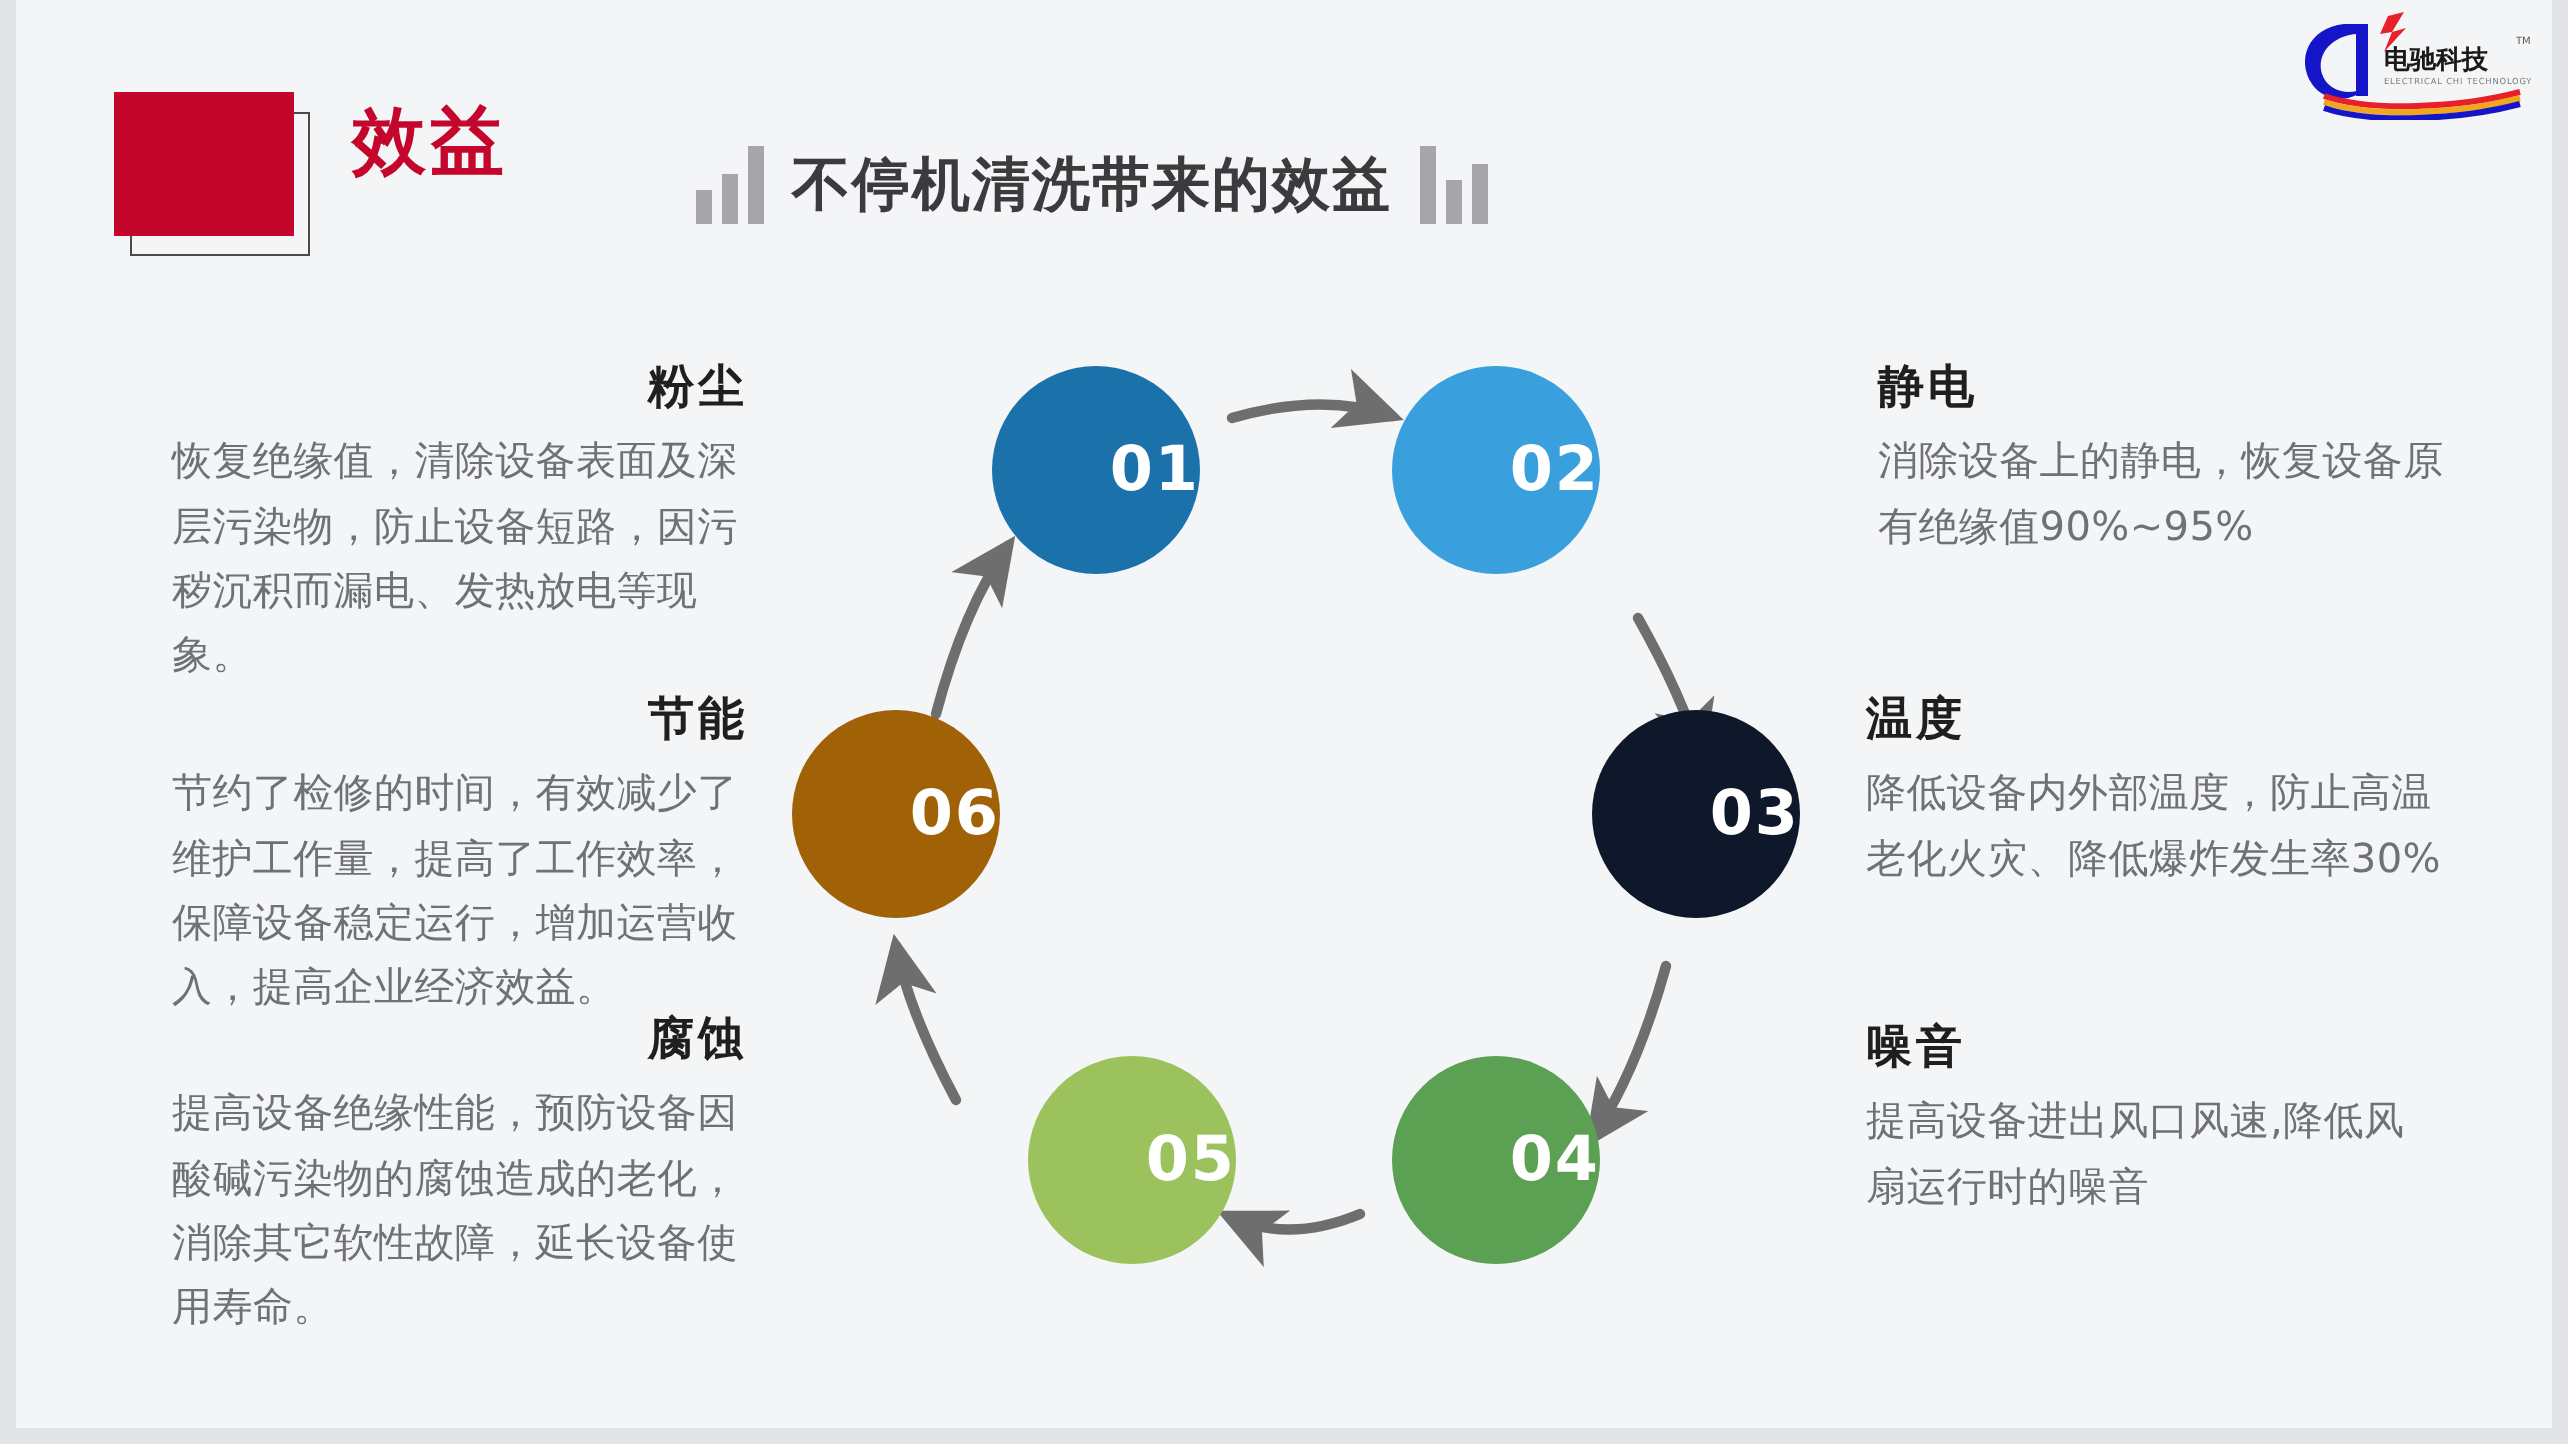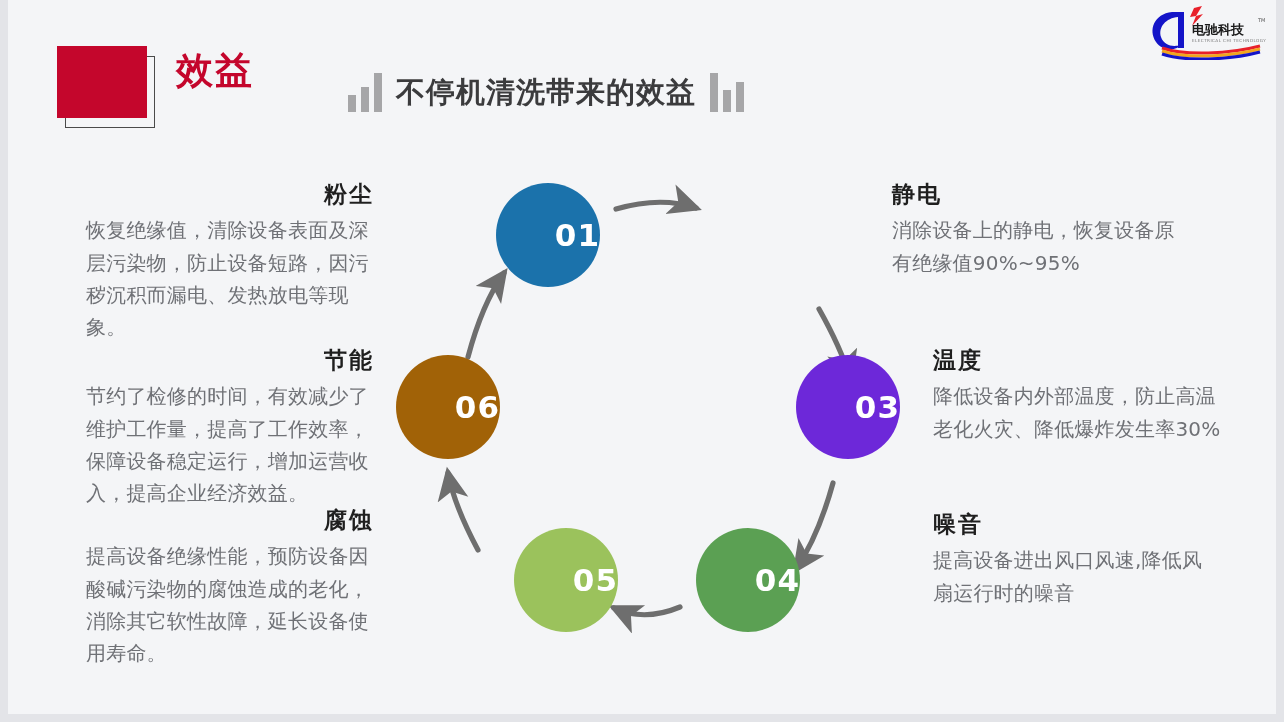--- a/index.html
+++ b/index.html
@@ -121,21 +121,21 @@
     line-height: 1.62;
     letter-spacing: 0.2px;
   }
   .block.left { text-align: left; }
   .block.left h3 { text-align: right; }
   .block.right { text-align: left; }
 
   .b-dust     { left: 78px;  top: 182px; }
   .b-energy   { left: 78px;  top: 348px; }
   .b-corrode  { left: 78px;  top: 508px; }
-  .b-static   { left: 884px; top: 182px; }
+  .b-static   { left: 931px; top: 182px; }
   .b-temp     { left: 925px; top: 348px; }
   .b-noise    { left: 925px; top: 512px; }
 </style>
 </head>
 <body>
 
 <div class="slide">
 
   <div class="badge-group">
     <div class="badge-outline"></div>
@@ -185,21 +185,24 @@
         <path d="M455 318 Q440 372, 418 404"></path>
         <path d="M302 442 Q266 457, 236 443"></path>
         <path d="M100 385 Q76 340, 70 308"></path>
         <path d="M90 192 Q104 139, 126 108"></path>
       </g>
     </svg>
 
     <div class="circle c1" style="background:#1b72ab">
       <span>01</span>
     </div>
-    <div class="circle c3" style="background:#6d28d9">
+    <div class="circle c2" style="background:#39a0dd">
+      <span>02</span>
+    </div>
+    <div class="circle c3" style="background:#0f172a">
       <span>03</span>
     </div>
     <div class="circle c4" style="background:#5ba053">
       <span>04</span>
     </div>
     <div class="circle c5" style="background:#9bc25c">
       <span>05</span>
     </div>
     <div class="circle c6" style="background:#a16207">
       <span>06</span>

